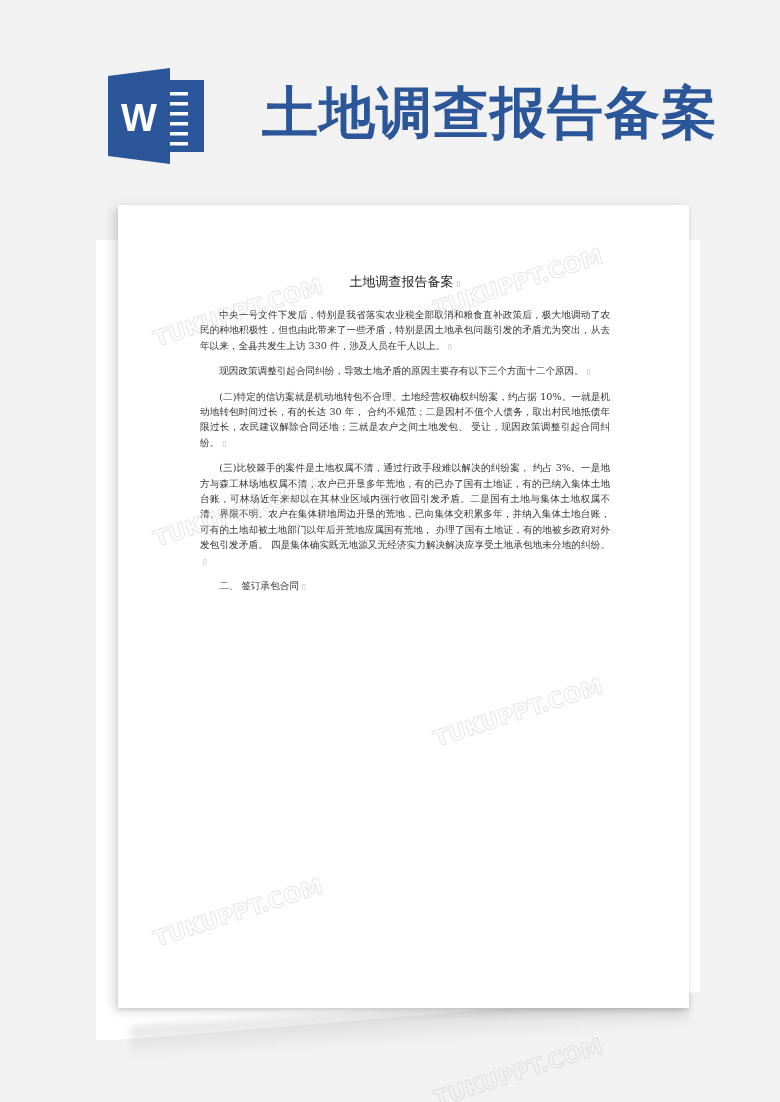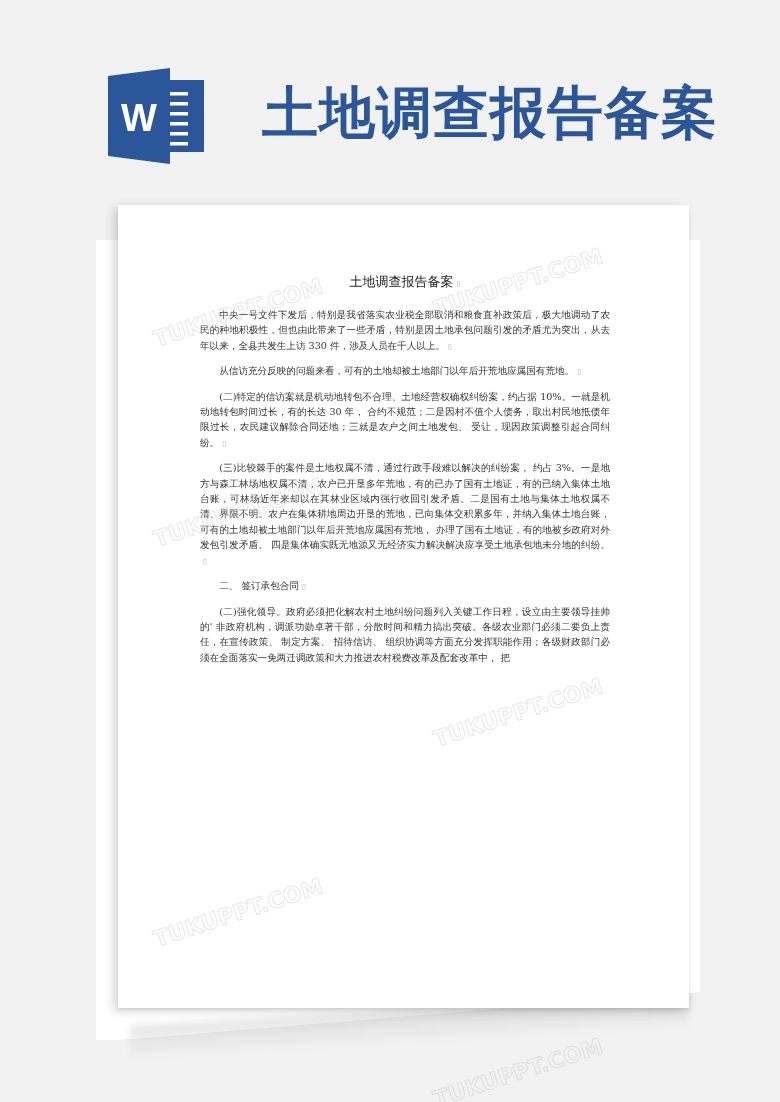--- a/index.html
+++ b/index.html
@@ -77,28 +77,27 @@
 
 <div class="page-back"></div>
 <div class="page-back-shadow"></div>
 
 <div class="page">
   <div class="doc">
     <div class="doc-title"><span>土地调查报告备案</span><span class="mark">▯</span></div>
 
     <p class="para"><span>中央一号文件下发后，特别是我省落实农业税全部取消和粮食直补政策后，极大地调动了农民的种地积极性，但也由此带来了一些矛盾，特别是因土地承包问题引发的矛盾尤为突出，从去年以来，全县共发生上访 330 件，涉及人员在千人以上。</span><span class="mark">▯</span></p>
 
-    <p class="heading"><span>从信访充分反映的问题来看，可有的土地却被土地部门以年后开荒地应属国有荒地。</span><span class="mark">▯</span></p>
+    <p class="heading"><span>现因政策调整引起合同纠纷，导致土地矛盾的原因主要存有以下三个方面十二个原因。</span><span class="mark">▯</span></p>
 
     <p class="para"><span>(二)特定的信访案就是机动地转包不合理、土地经营权确权纠纷案，约占据 10%。一就是机动地转包时间过长，有的长达 30 年， 合约不规范；二是因村不值个人债务，取出村民地抵债年限过长，农民建议解除合同还地；三就是农户之间土地发包、 受让，现因政策调整引起合同纠纷。</span><span class="mark">▯</span></p>
     <p class="para"><span>(三)比较棘手的案件是土地权属不清，通过行政手段难以解决的纠纷案， 约占 3%。一是地方与森工林场地权属不清，农户已开垦多年荒地，有的已办了国有土地证，有的已纳入集体土地台账，可林场近年来却以在其林业区域内强行收回引发矛盾。二是国有土地与集体土地权属不清、界限不明。农户在集体耕地周边开垦的荒地，已向集体交积累多年，并纳入集体土地台账，可有的土地却被土地部门以年后开荒地应属国有荒地， 办理了国有土地证，有的地被乡政府对外发包引发矛盾。 四是集体确实既无地源又无经济实力解决解决应享受土地承包地未分地的纠纷。</span><span class="mark">▯</span></p>
 
     <p class="heading"><span>二、 签订承包合同</span><span class="mark">▯</span></p>
 
-    <p class="para"><span>(二)强化领导。政府必须把化解农村土地纠纷问题列入关键工作日程，设立由主要领导挂帅的' 非政府机构，调派功勋卓著干部，分散时间和精力搞出突破。各级农业部门必须二要负上责任，在宣传政策、 制定方案、 招待信访、 组织协调等方面充分发挥职能作用；各级财政部门必须在全面落实一免两迁调政策和大力推进农村税费改革及配套改革中， 把</span></p>
   </div>
 </div>
 
 <div class="watermark" style="left:150px; top:300px;">TUKUPPT.COM</div>
 <div class="watermark" style="left:430px; top:270px;">TUKUPPT.COM</div>
 <div class="watermark" style="left:150px; top:500px;">TUKUPPT.COM</div>
 <div class="watermark" style="left:430px; top:700px;">TUKUPPT.COM</div>
 <div class="watermark" style="left:150px; top:900px;">TUKUPPT.COM</div>
 <div class="watermark" style="left:430px; top:1060px;">TUKUPPT.COM</div>
 

